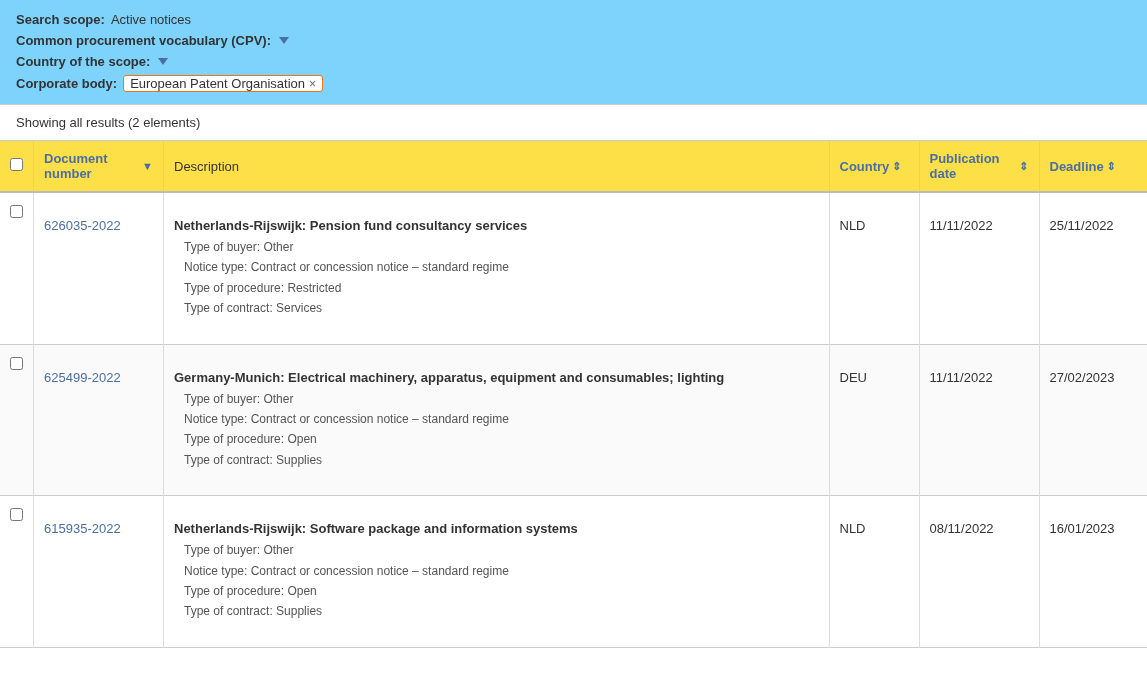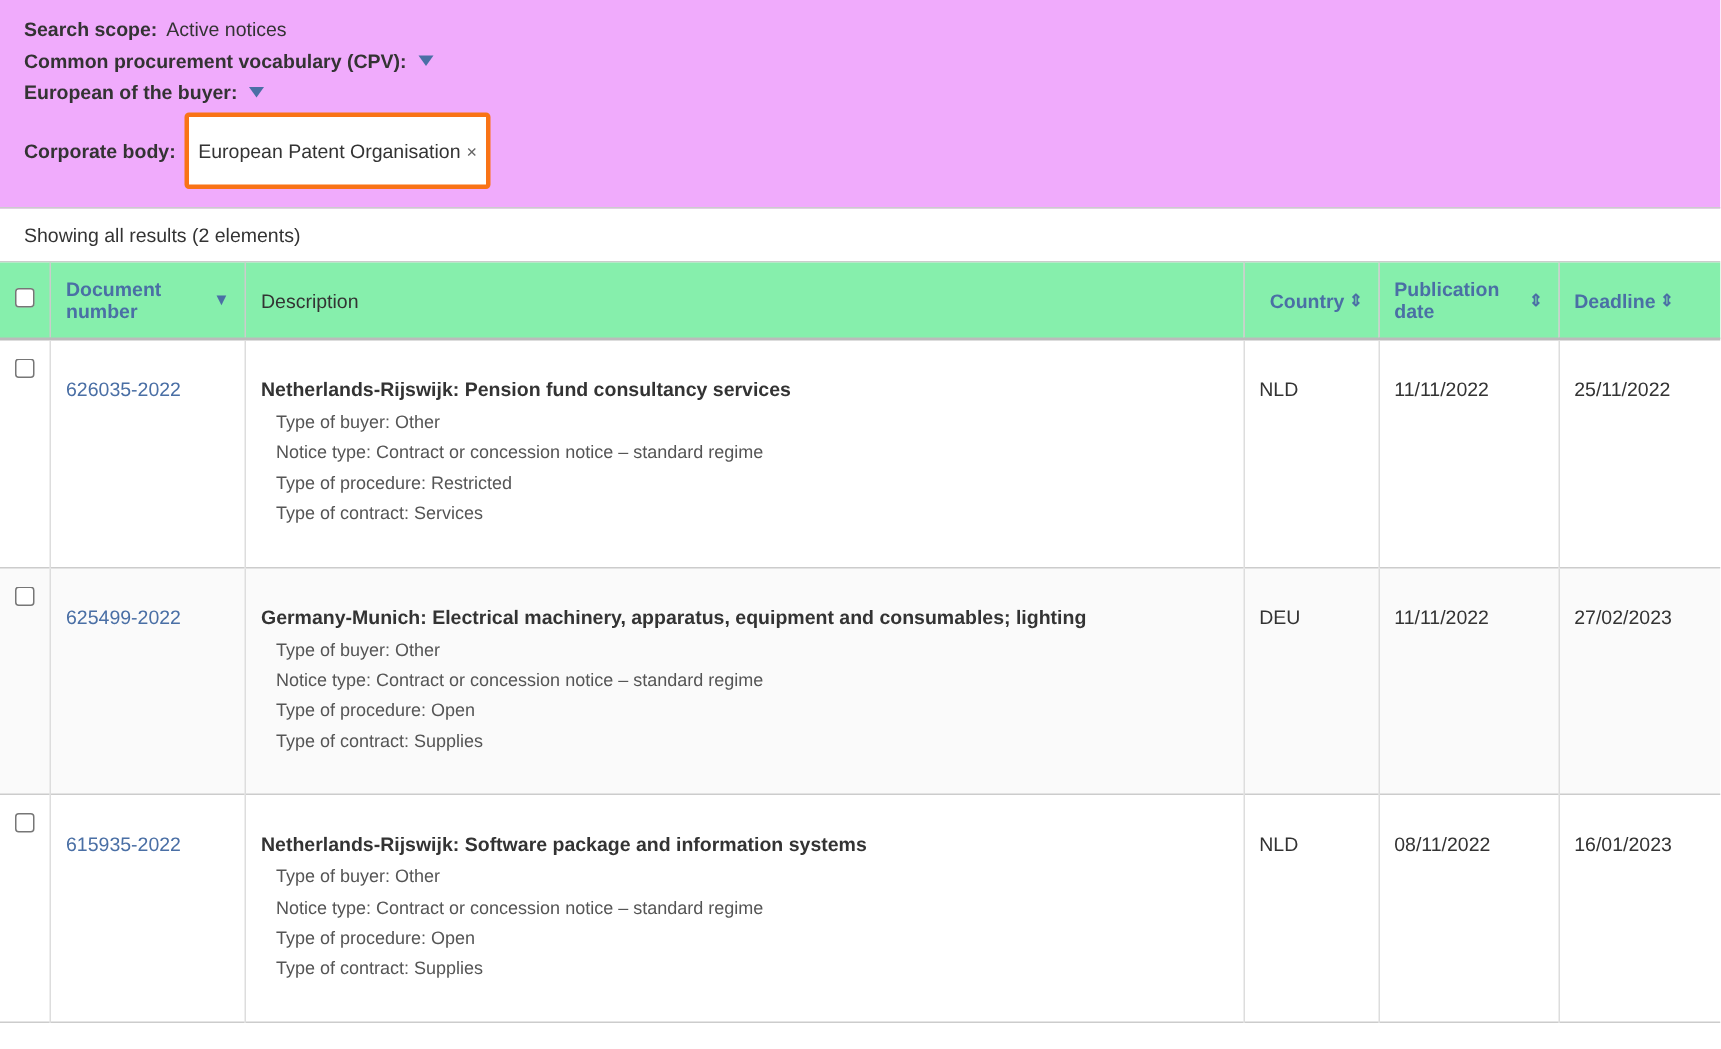--- a/index.html
+++ b/index.html
@@ -4,21 +4,21 @@
   <style>
     * { box-sizing: border-box; margin: 0; padding: 0; }
     body {
       font-family: Arial, sans-serif;
       font-size: 13px;
       color: #333;
       background: #fff;
     }
 
     .filter-section {
-      background: #f0abfc;
+      background: #7dd3fc;
       padding: 12px 16px;
       border-bottom: 1px solid #ccc;
     }
 
     .filter-row {
       display: flex;
       align-items: center;
       margin-bottom: 6px;
       gap: 6px;
     }
@@ -47,23 +47,23 @@
       border-right: 5px solid transparent;
       border-top: 7px solid #4a6fa5;
       cursor: pointer;
       margin-left: 2px;
     }
 
     .filter-tag {
       display: inline-flex;
       align-items: center;
       background: #fff;
-      border: 3px solid #f97316;
+      border: 1px solid #f97316;
       border-radius: 3px;
-      padding: 15px 6px;
+      padding: 0 6px;
       font-size: 13px;
       color: #333;
       gap: 4px;
       text-align: right;
     }
 
     .filter-tag-close {
       color: #666;
       font-size: 12px;
       cursor: pointer;
@@ -81,21 +81,21 @@
       border-top: 1px solid #ccc;
     }
 
     table {
       width: 100%;
       border-collapse: collapse;
       font-size: 13px;
     }
 
     thead tr {
-      background: #86efac;
+      background: #fde047;
       padding-left: 44px;
     }
 
     thead th {
       padding: 10px 10px;
       text-align: left;
       font-weight: normal;
       border-right: 1px solid #ccc;
       border-bottom: 2px solid #bbb;
       vertical-align: middle;
@@ -114,21 +114,20 @@
     thead th.col-doc {
       width: 130px;
     }
 
     thead th.col-desc {
       
     }
 
     thead th.col-country {
       width: 90px;
-      text-align: right;
     }
 
     thead th.col-pubdate {
       width: 120px;
     }
 
     thead th.col-deadline {
       width: 108px;
     }
 
@@ -211,21 +210,21 @@
 <div class="filter-section">
   <div class="filter-row">
     <span class="filter-label">Search scope:</span>
     <span class="filter-value">Active notices</span>
   </div>
   <div class="filter-row">
     <span class="filter-label">Common procurement vocabulary (CPV):</span>
     <span class="filter-icon" title="Filter"></span>
   </div>
   <div class="filter-row">
-    <span class="filter-label">European of the buyer:</span>
+    <span class="filter-label">Country of the scope:</span>
     <span class="filter-icon" title="Filter"></span>
   </div>
   <div class="filter-row">
     <span class="filter-label">Corporate body:</span>
     <span class="filter-tag">
       <span>European Patent Organisation</span>
       <span class="filter-tag-close">×</span>
     </span>
   </div>
 </div>

